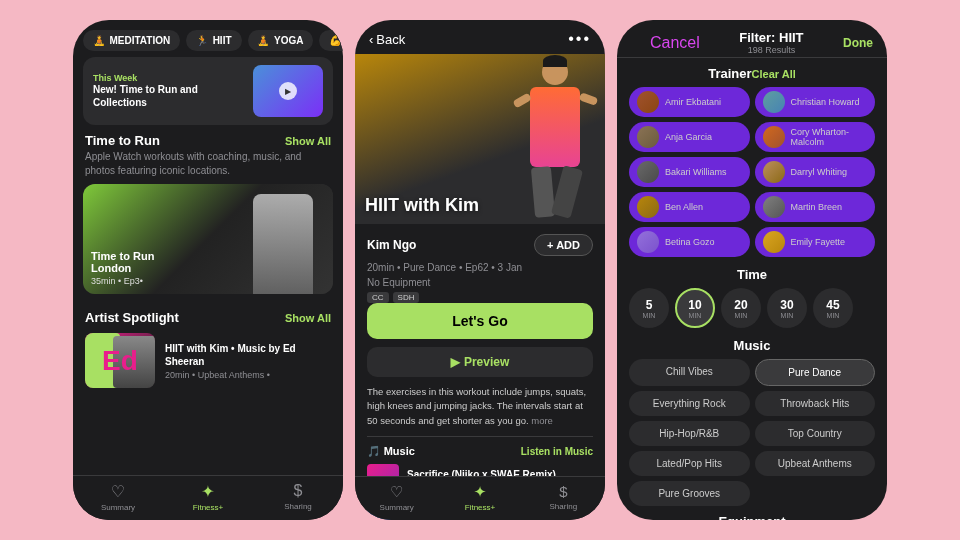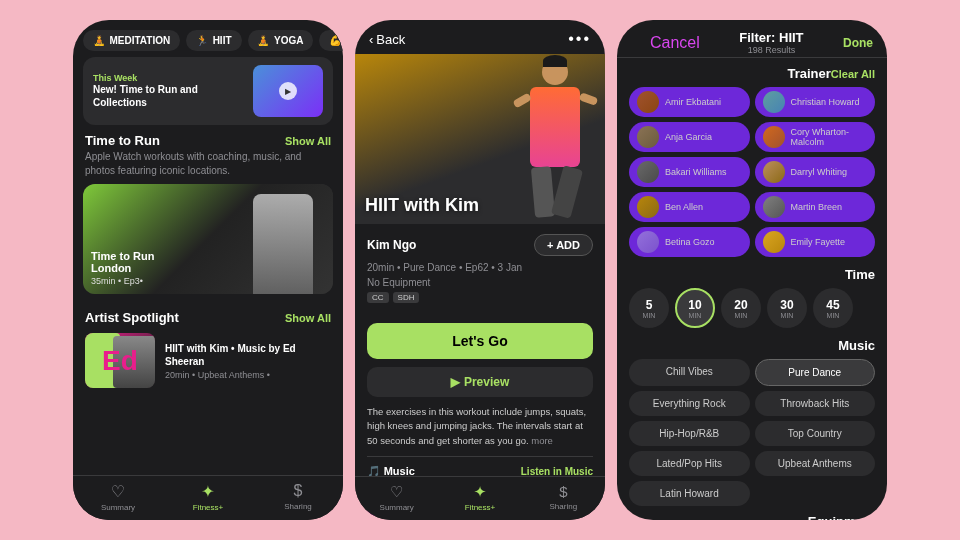--- a/index.html
+++ b/index.html
@@ -187,21 +187,21 @@
     .s2-add-btn {
       background: #2c2c2e;
       border: 1px solid #555;
       border-radius: 14px;
       padding: 4px 12px;
       color: #fff;
       font-size: 11px;
       font-weight: 600;
     }
     .s2-meta { color: #8e8e93; font-size: 10px; margin-bottom: 4px; }
-    .s2-badges { display: flex; gap: 4px; margin-bottom: 20px; }
+    .s2-badges { display: flex; gap: 4px; margin-bottom: 0; }
     .s2-badge {
       background: #3a3a3c;
       border-radius: 3px;
       padding: 1px 5px;
       font-size: 8px;
       color: #ccc;
     }
     .s2-lets-go {
       background: #a8e063;
       border-radius: 10px;
@@ -270,21 +270,21 @@
       padding: 10px 14px 2px;
       border-bottom: 1px solid #3a3a3c;
     }
     .s3-cancel { color: #d946ef; font-size: 16px; margin-left: 19px; }
     .s3-title-block { text-align: center; }
     .s3-filter-title { color: #fff; font-size: 13px; font-weight: 700; }
     .s3-results { color: #8e8e93; font-size: 9px; }
     .s3-done { color: #a8e063; font-size: 12px; font-weight: 700; }
     .s3-content { padding: 8px 12px; overflow: hidden; }
     .s3-section-header {
-      display: flex; justify-content: flex-end; align-items: center; margin-bottom: 6px;
+      display: flex; justify-content: center; align-items: center; margin-bottom: 6px;
     }
     .s3-section-title { color: #fff; font-size: 13px; font-weight: 700; }
     .s3-clear-all { color: #a8e063; font-size: 11px; font-weight: 600; }
     .s3-trainers-grid {
       display: grid;
       grid-template-columns: 1fr 1fr;
       gap: 5px;
       margin-bottom: 10px;
     }
     .s3-trainer {
@@ -693,21 +693,21 @@
         </div>
         <div class="s3-music-grid">
           <div class="s3-music-btn">Chill Vibes</div>
           <div class="s3-music-btn selected" style="background:#3a3a3c;color:#fff;border:1px solid #666;">Pure Dance</div>
           <div class="s3-music-btn">Everything Rock</div>
           <div class="s3-music-btn">Throwback Hits</div>
           <div class="s3-music-btn">Hip-Hop/R&amp;B</div>
           <div class="s3-music-btn">Top Country</div>
           <div class="s3-music-btn">Lated/Pop Hits</div>
           <div class="s3-music-btn">Upbeat Anthems</div>
-          <div class="s3-music-btn">Latin Howard</div>
+          <div class="s3-music-btn">Pure Grooves</div>
         </div>
       </div>
 
       <div class="s3-equipment">
         <div class="s3-section-header">
           <span class="s3-section-title">Equipment</span>
         </div>
       </div>
     </div>
   </div>

